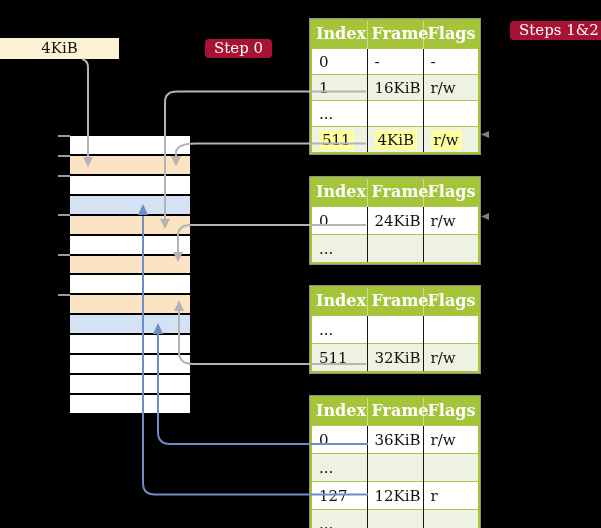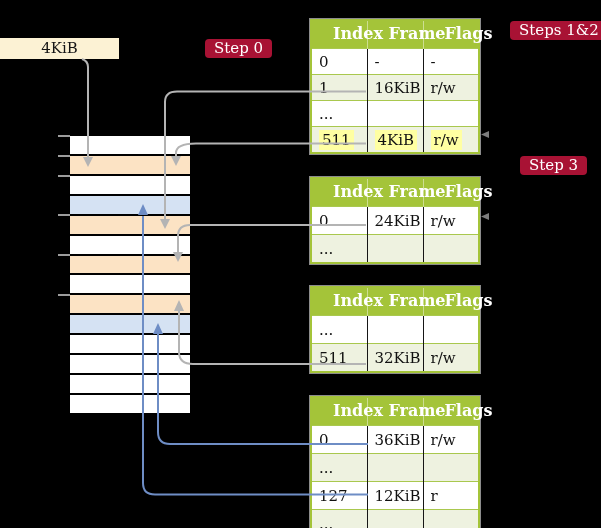--- a/index.html
+++ b/index.html
@@ -32,21 +32,21 @@
   .mrow.page{background:#d5e2f3;}
   .tick{position:absolute;left:58px;width:12px;height:2px;background:#9c9c9c;}
   
   .ptwrap{position:absolute;left:310px;}
   table.pt{
     border-collapse:collapse;table-layout:fixed;width:170px;background:#fff;
     border:2px solid #a4c439;box-shadow:0 0 0 1px #8c8c8c;
   }
   table.pt th{
     background:#a4c439;color:#fff;font-weight:bold;font-size:16px;text-align:left;
-    padding:0 0 2px 21px;height:25px;border-right:1px solid #cdde92;
+    padding:0 0 2px 4px;height:25px;border-right:1px solid #cdde92;
   }
   table.pt th:last-child{border-right:none;margin-top:48px;}
   table.pt td{
     font-size:15px;color:#111;padding:0 0 0 7px;vertical-align:middle;
     border-top:1px solid #a9c84e;border-right:1px solid #161616;
   }
   table.pt td:last-child{border-right:none;}
   table.pt tr.shade td{background:#eef2e0;}
   .t1 td{height:25px;}
   .t2 td,.t3 td,.t4 td{height:27px;}
@@ -55,21 +55,20 @@
 </style>
 </head>
 <body>
 
 <div id="canvas">
 
   <div id="size-box">4KiB</div>
 
   <div class="badge" id="badge-step0">Step 0</div>
   <div class="badge" id="badge-steps12">Steps 1&amp;2</div>
-  <div class="badge" id="badge-step3">Step 3</div>
 
   <div id="memstack">
       <div class="mrow plain"></div>
       <div class="mrow table"></div>
       <div class="mrow plain"></div>
       <div class="mrow page"></div>
       <div class="mrow table"></div>
       <div class="mrow plain"></div>
       <div class="mrow table"></div>
       <div class="mrow plain"></div>

